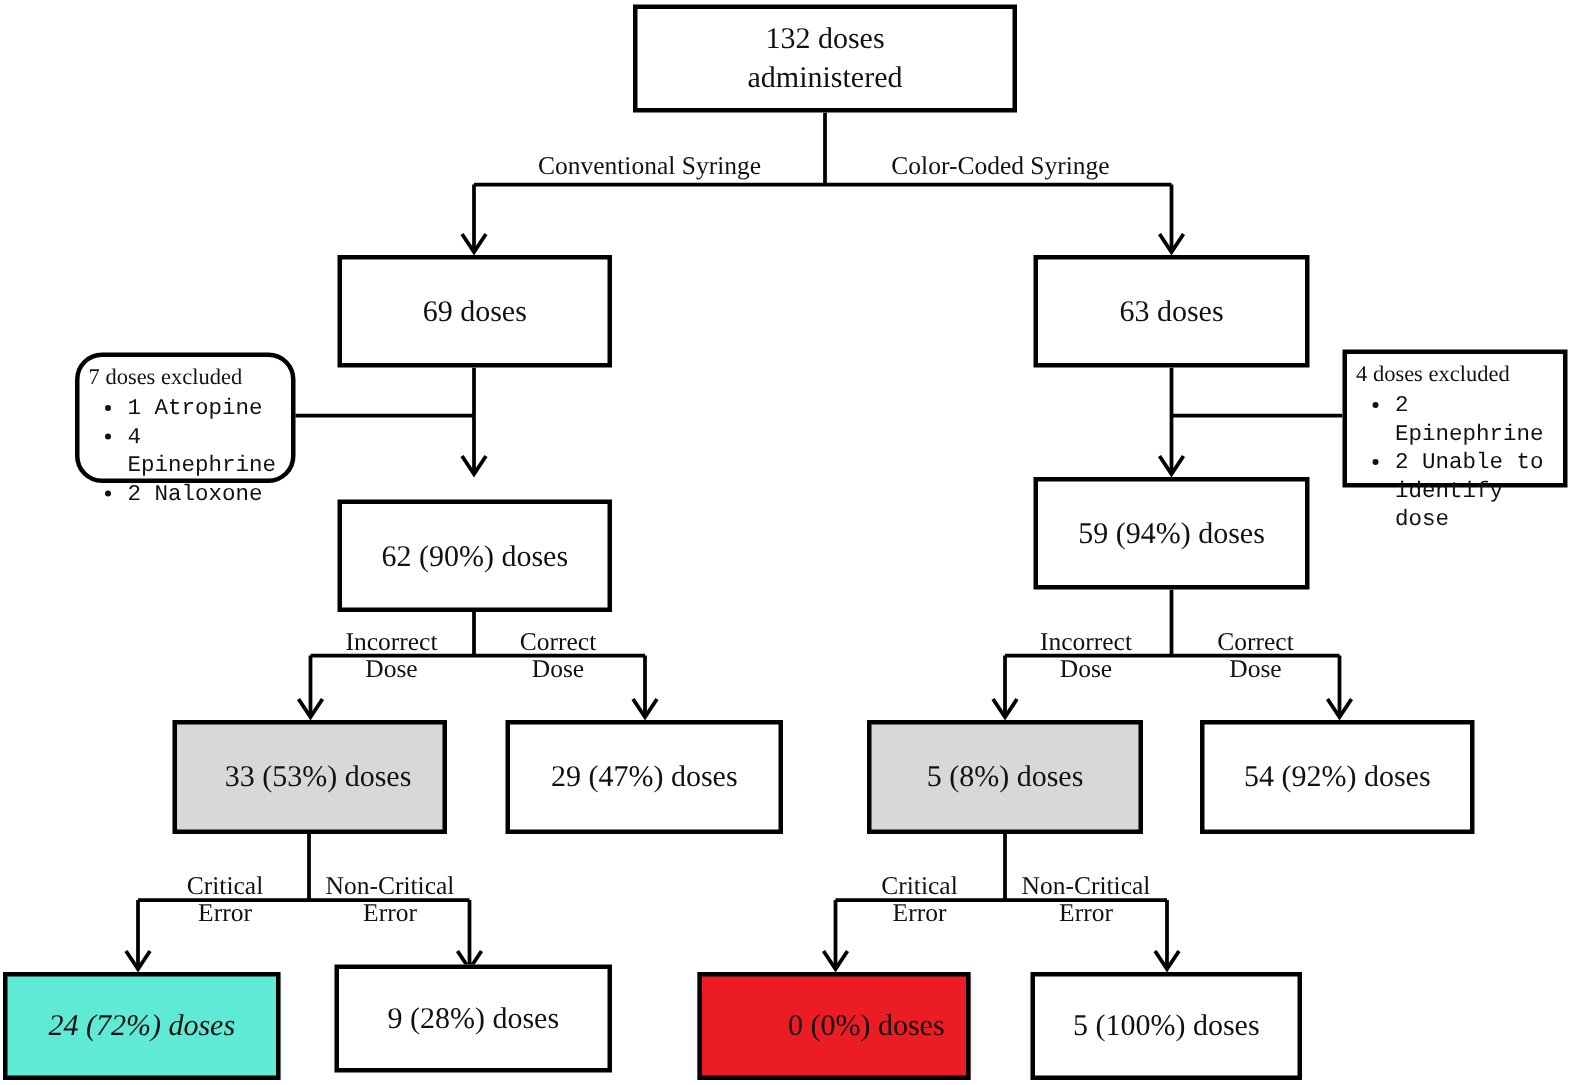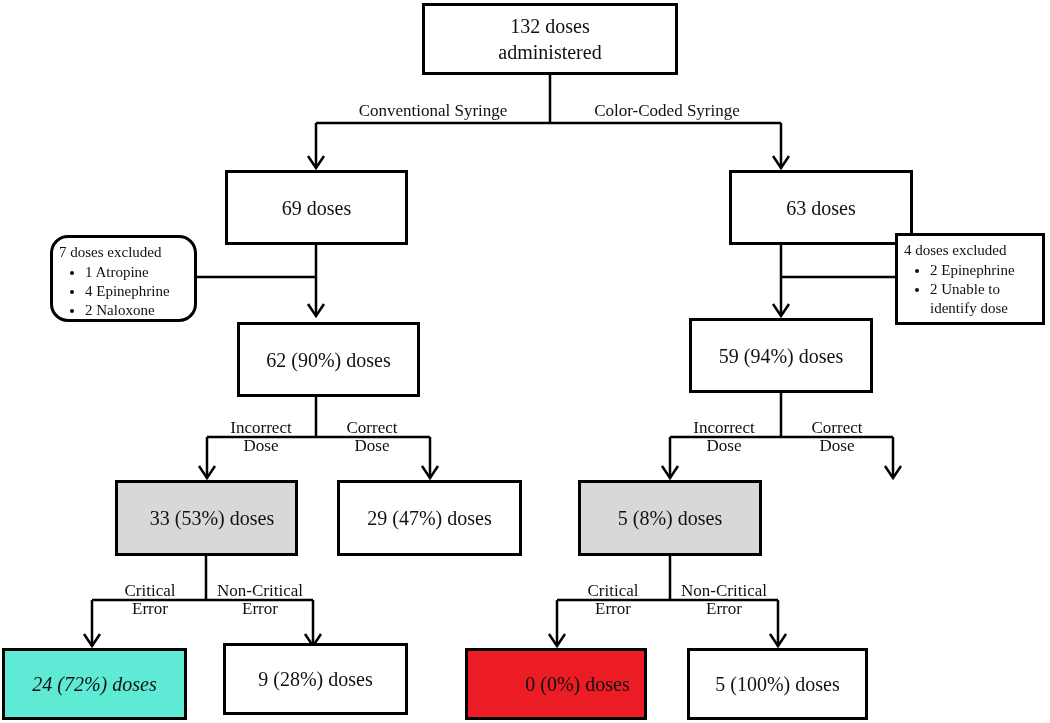--- a/index.html
+++ b/index.html
@@ -37,42 +37,43 @@
     font-size: 15px;
     line-height: 19px;
     padding: 5px 3px 3px 6px;
     text-align: left;
   }
   .note .note-title { white-space: nowrap; }
   .note ul {
     margin: 1px 0 0 0;
     padding-left: 26px;
     list-style: disc outside;
+    font-family: Liberation Mono, monospace;
   }
   .blabel {
     position: absolute;
     text-align: center;
     font-size: 17px;
     line-height: 18px;
     width: 130px;
   }
   .blabel-single {
     position: absolute;
     text-align: center;
     font-size: 17px;
     line-height: 21px;
     width: 240px;
   }
   
   #box-root            { left: 422px; top: 3px;   width: 256px; height: 72px; border-width: 3px; }
   #box-conv-doses      { left: 225px; top: 170px; width: 183px; height: 75px; }
-  #box-cc-doses        { left: 689px; top: 170px; width: 184px; height: 75px; margin-left: 40px; }
+  #box-cc-doses        { left: 689px; top: 170px; width: 184px; height: 75px; }
   #note-conv-excluded  { left: 50px;  top: 235px; width: 147px; height: 87px; border-radius: 18px; }
   #note-cc-excluded    { left: 895px; top: 233px; width: 150px; height: 92px; }
-  #box-conv-after      { left: 225px; top: 322px; width: 183px; height: 75px; margin-left: 12px; }
+  #box-conv-after      { left: 225px; top: 333px; width: 183px; height: 75px; }
   #box-cc-after        { left: 689px; top: 318px; width: 184px; height: 75px; }
   #box-conv-incorrect  { left: 115px; top: 480px; width: 183px; height: 76px; }
   #box-conv-correct    { left: 337px; top: 480px; width: 185px; height: 76px; }
   #box-cc-incorrect    { left: 578px; top: 480px; width: 184px; height: 76px; }
   #box-cc-correct      { left: 800px; top: 480px; width: 183px; height: 76px; }
   #box-conv-critical   { left: 2px;   top: 648px; width: 185px; height: 72px; }
   #box-conv-noncrit    { left: 223px; top: 643px; width: 185px; height: 72px; }
   #box-cc-critical     { left: 465px; top: 648px; width: 182px; height: 72px; }
   #box-cc-noncrit      { left: 687px; top: 648px; width: 181px; height: 72px; text-align: right; }
   
@@ -160,20 +161,21 @@
     <div>Dose</div>
   </div>
   <div class="blabel" id="lbl-cc-correct">
     <div>Correct</div>
     <div>Dose</div>
   </div>
 
   <div class="box" id="box-conv-incorrect" style="background: rgb(216, 216, 216); padding-left: 11px;">33 (53%) doses</div>
   <div class="box" id="box-conv-correct">29 (47%) doses</div>
   <div class="box" id="box-cc-incorrect" style="background: rgb(216, 216, 216);">5 (8%) doses</div>
+  <div class="box" id="box-cc-correct">54 (92%) doses</div>
 
   <div class="blabel" id="lbl-conv-critical">
     <div>Critical</div>
     <div>Error</div>
   </div>
   <div class="blabel" id="lbl-conv-noncrit">
     <div>Non-Critical</div>
     <div>Error</div>
   </div>
   <div class="blabel" id="lbl-cc-critical">

